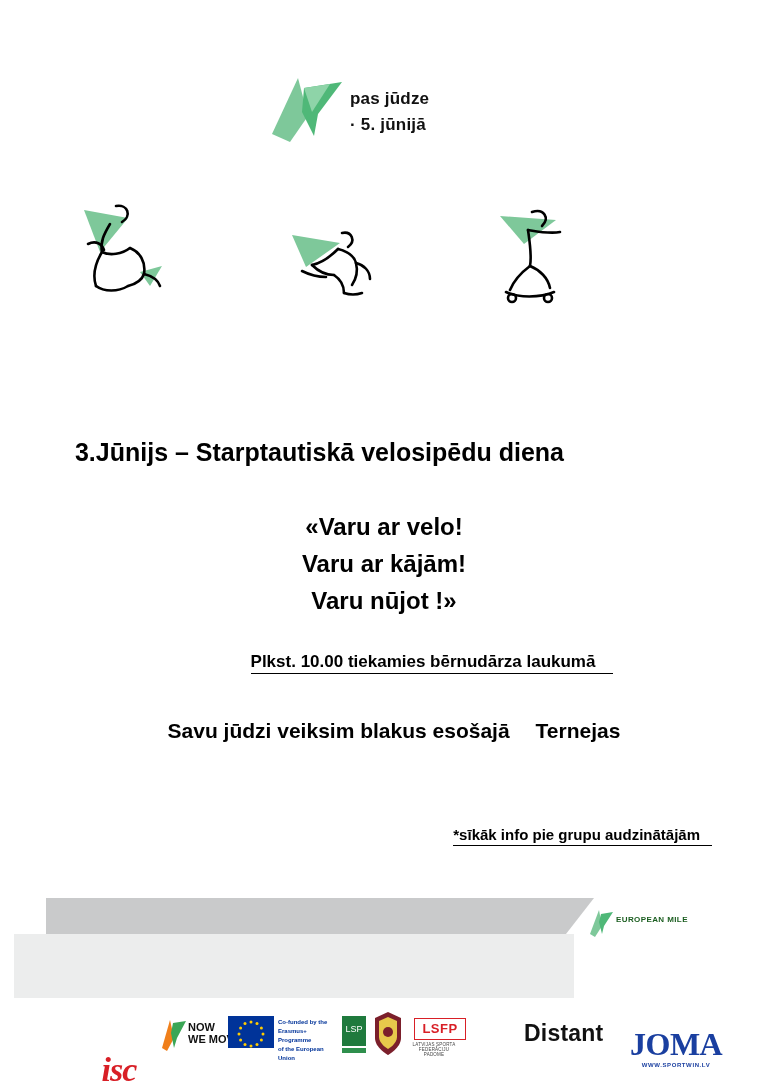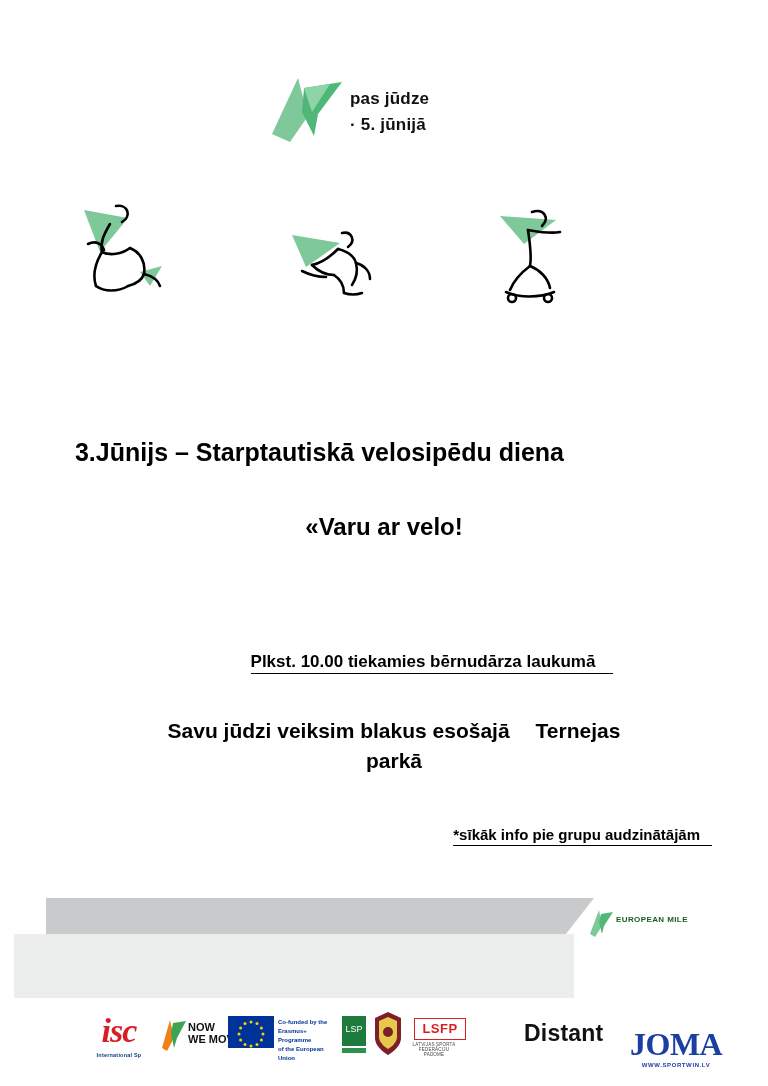--- a/index.html
+++ b/index.html
@@ -192,20 +192,21 @@
   
   .isc { left: 80px; top: 58px; width: 78px; text-align: center; }
   .isc .isc-word {
     font-family: "Liberation Serif", serif;
     font-weight: bold;
     font-style: italic;
     font-size: 34px;
     color: #d81f26;
     line-height: 1;
     letter-spacing: -1px;
+    margin-top: 39px;
   }
   .isc .isc-sub {
     font-size: 5.5px;
     font-weight: bold;
     color: #123b7a;
     letter-spacing: 0.2px;
     margin-top: 4px;
   }
 
   
@@ -358,29 +359,30 @@
         <circle cx="60" cy="98" r="4"></circle>
       </g>
     </svg>
   </div>
 </div>
 
 <div class="title-main">3.Jūnijs – Starptautiskā velosipēdu diena</div>
 
 <div class="slogan">
   <span>«Varu ar velo!</span>
+  <span>Varu ar kājām!</span>
+  <span>Varu  nūjot !»</span>
 </div>
 
 <div class="meeting">
   <span class="u">Plkst. 10.00 tiekamies bērnudārza laukumā</span>
 </div>
 
 <div class="park-line">
   <span>Savu jūdzi veiksim blakus esošajā</span><span class="gap"></span><span>Ternejas</span>
-  <div>parkā</div>
 </div>
 
 <div class="info-line">
   <span class="u">*sīkāk info pie grupu audzinātājām</span>
 </div>
 
 <div class="footer">
 
   <div class="gray-band"></div>
   <div class="gray-band-2"></div>

